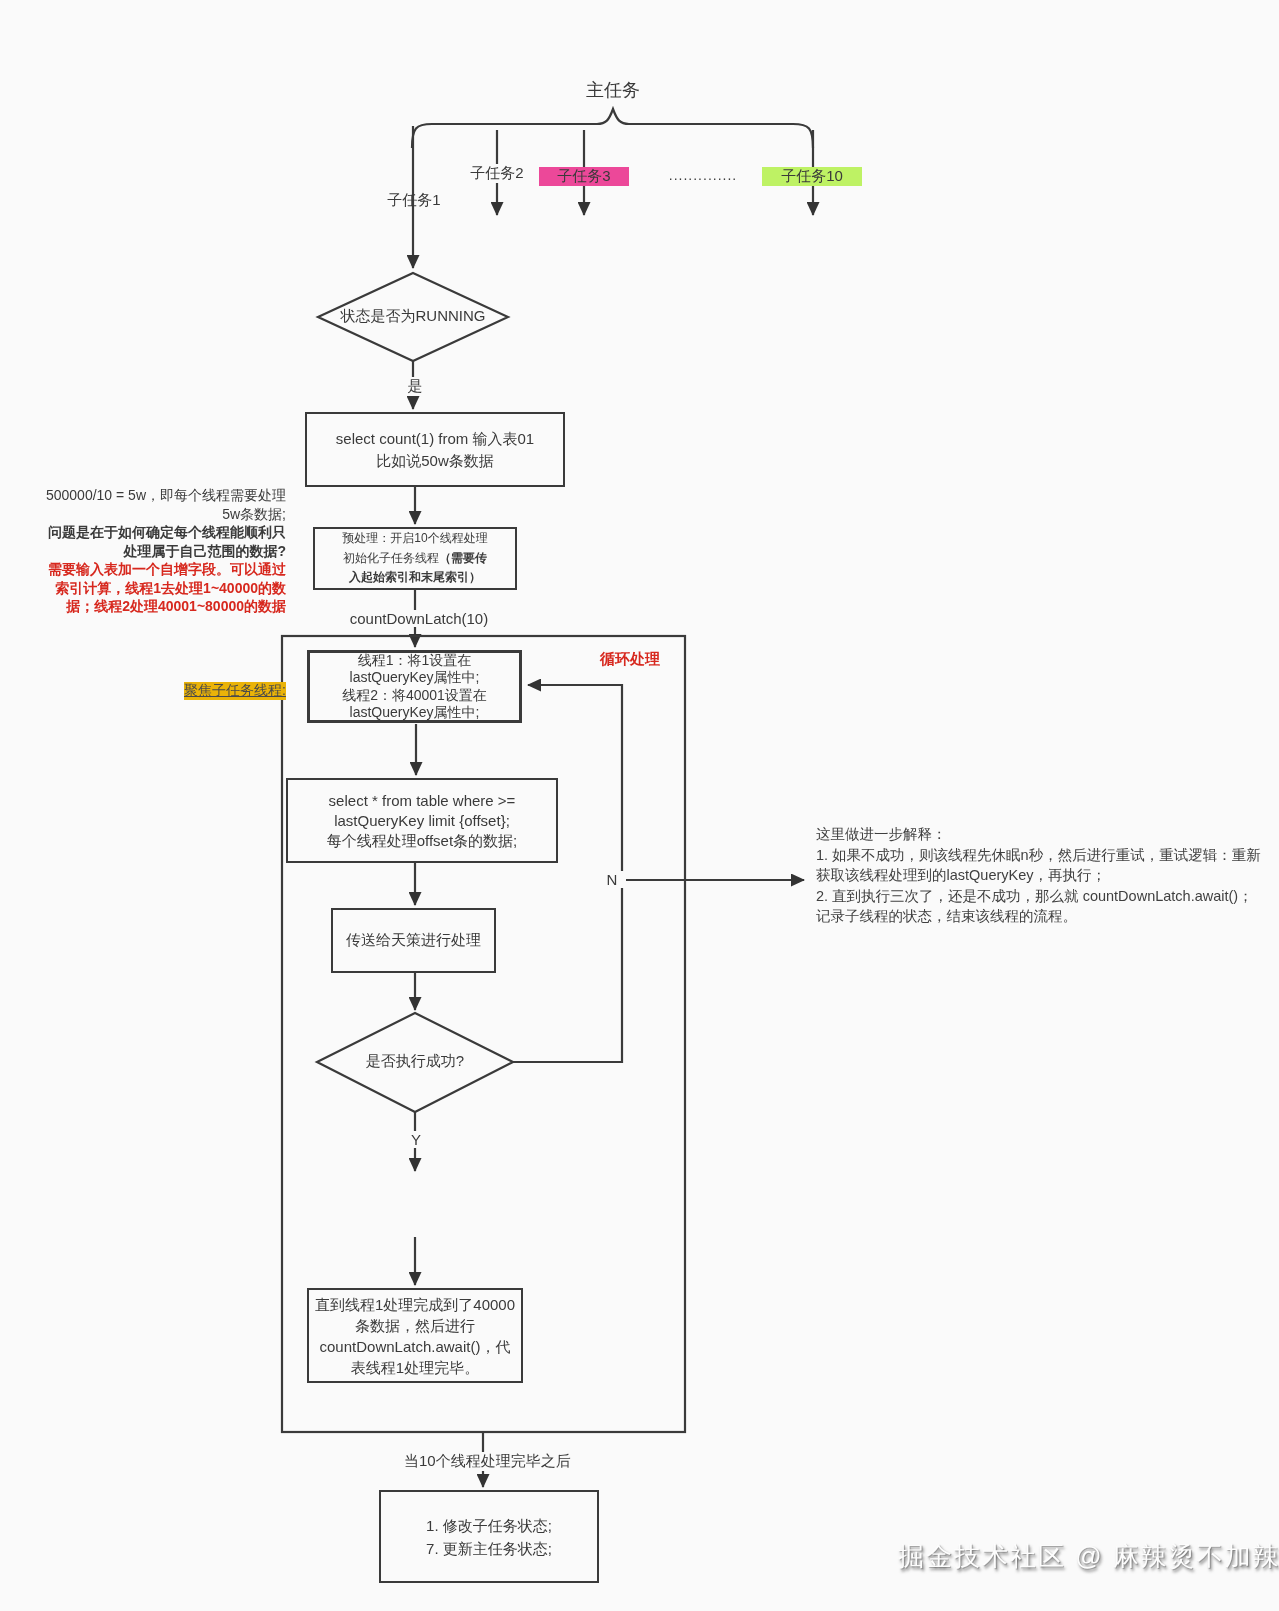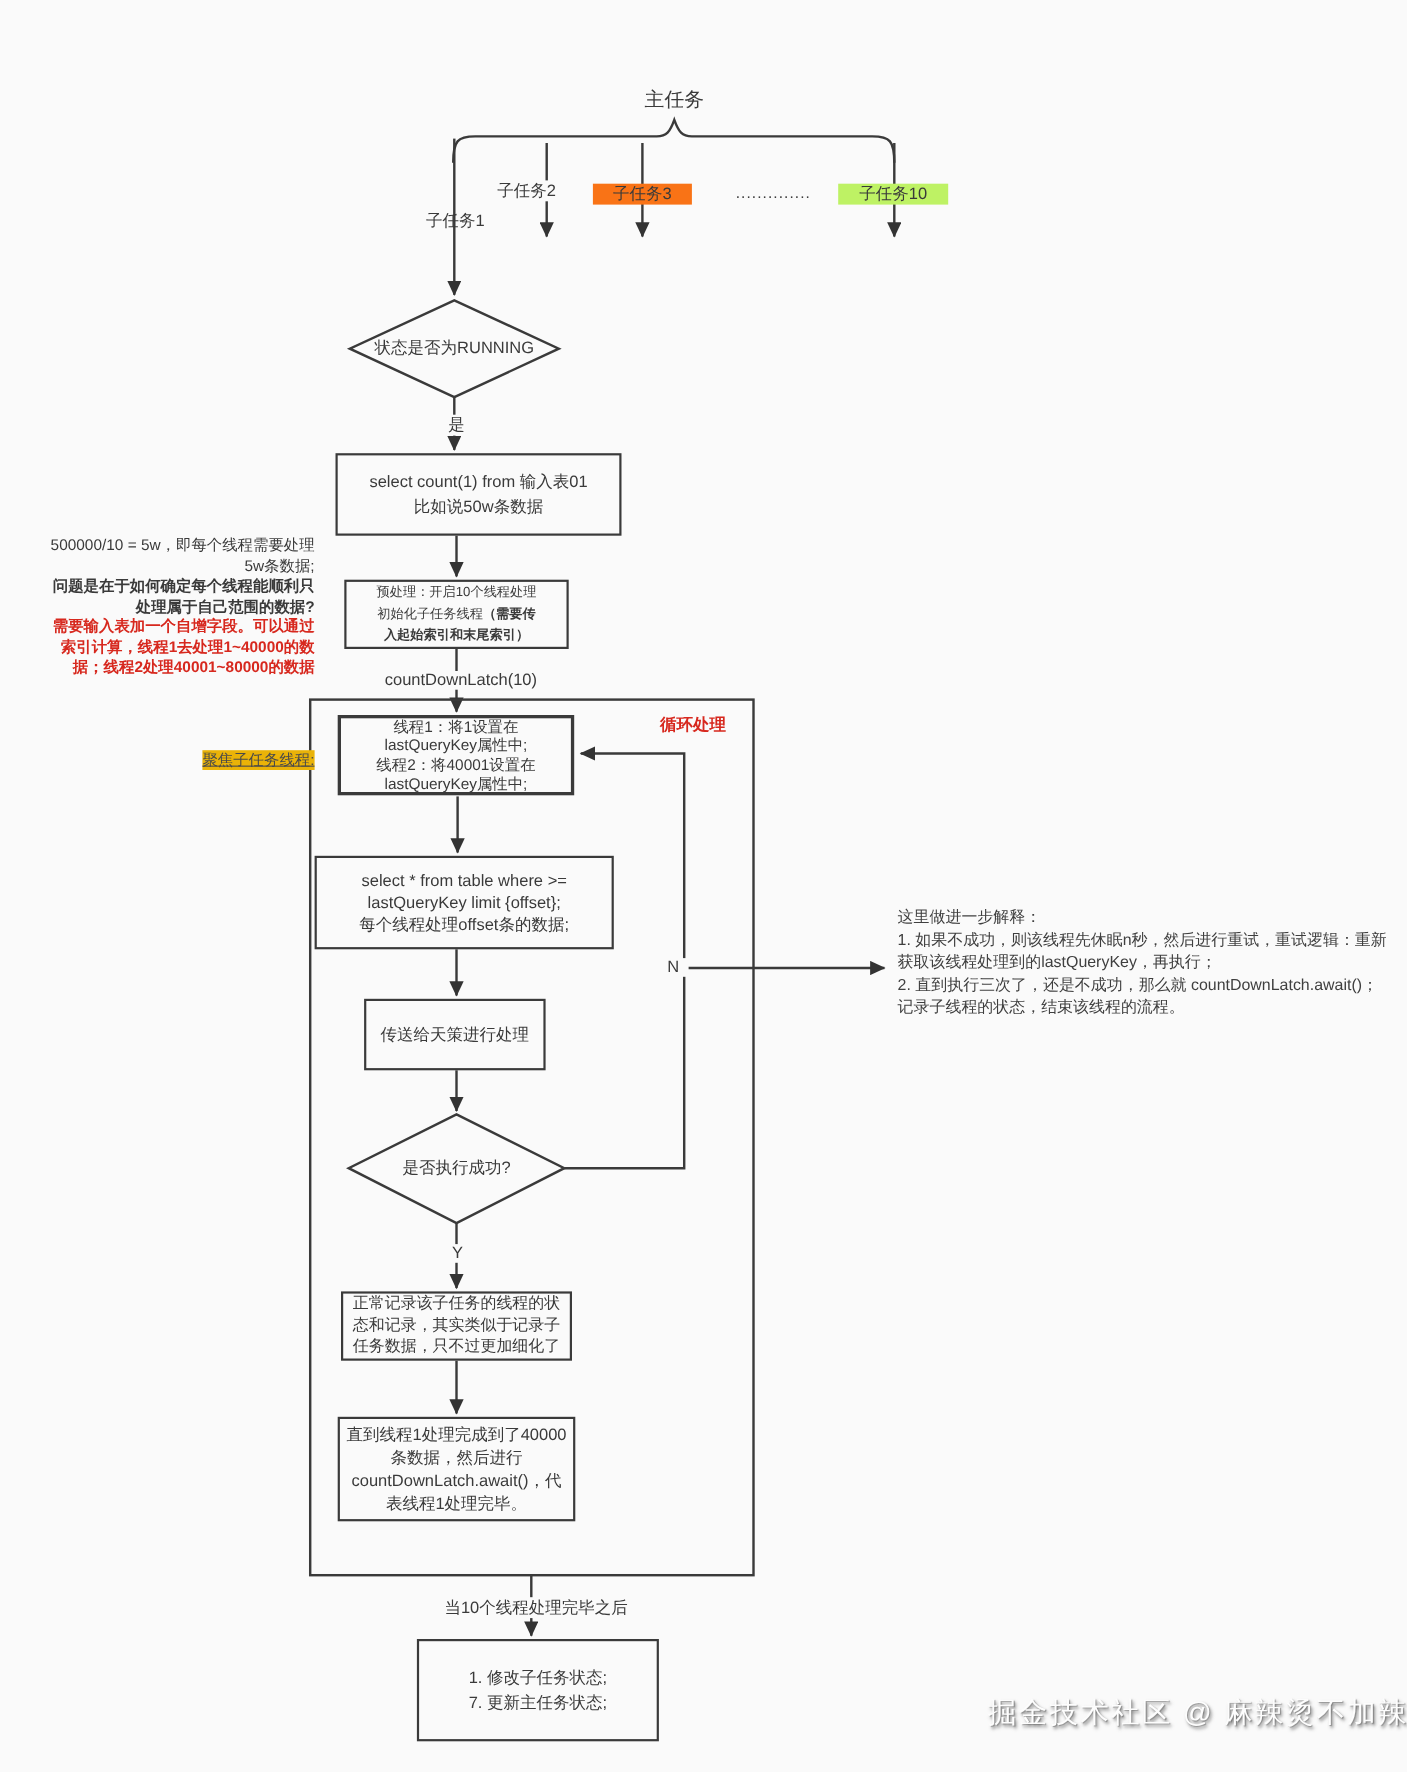--- a/index.html
+++ b/index.html
@@ -62,22 +62,22 @@
       <path d="M513,1062 L622,1062 L622,685 L528,685" marker-end="url(#arr)"></path>
 
       <path d="M622,880 L804,880" marker-end="url(#arr)"></path>
 
       <path d="M483,1432 L483,1487" marker-end="url(#arr)"></path>
     </g>
   </svg>
 
   <div class="lbl" style="left:563px;top:78px;width:100px;text-align:center;font-size:18px;">主任务</div>
   <div class="lbl" style="left:369px;top:191px;width:90px;text-align:center;font-size:15px;">子任务1</div>
-  <div class="lbl" style="left:452px;top:164px;width:90px;text-align:left;font-size:15px;background:#fafafa;">子任务2</div>
-  <div class="lbl" style="left:539px;top:167px;width:90px;text-align:center;font-size:15px;background:#f97316;">子任务3</div>
+  <div class="lbl" style="left:452px;top:164px;width:90px;text-align:center;font-size:15px;background:#fafafa;">子任务2</div>
+  <div class="lbl" style="left:539px;top:167px;width:90px;text-align:center;font-size:15px;background:#ec4899;">子任务3</div>
   <div class="lbl" style="left:658px;top:167px;width:90px;text-align:center;font-size:14px;letter-spacing:1px;">..............</div>
   <div class="lbl" style="left:762px;top:167px;width:100px;text-align:center;font-size:15px;background:#bef264;">子任务10</div>
 
   <div class="lbl" style="left:318px;top:307px;width:190px;text-align:center;font-size:15px;">状态是否为RUNNING</div>
   <div class="lbl bgpatch" style="left:398px;top:377px;width:26px;text-align:center;font-size:15px;">是</div>
 
   <div class="box" style="left:305px;top:412px;width:260px;height:75px;font-size:15px;line-height:22px;">
     <div>select count(1) from 输入表01</div>
     <div>比如说50w条数据</div>
   </div>
@@ -125,25 +125,20 @@
   <div class="lbl bgpatch" style="left:400px;top:1131px;width:24px;text-align:center;font-size:15px;">Y</div>
 
   <div class="notes" style="position:absolute;left:816px;top:824px;width:455px;text-align:left;font-size:14.5px;line-height:20.5px;color:#3f3f3f;">
     <div>这里做进一步解释：</div>
     <div>1. 如果不成功，则该线程先休眠n秒，然后进行重试，重试逻辑：重新</div>
     <div>获取该线程处理到的lastQueryKey，再执行；</div>
     <div>2. 直到执行三次了，还是不成功，那么就 countDownLatch.await()；</div>
     <div>记录子线程的状态，结束该线程的流程。</div>
   </div>
 
-  <div class="box" style="left:310px;top:1174px;width:210px;height:63px;font-size:14.5px;line-height:19.5px;">
-    <div>正常记录该子任务的线程的状</div>
-    <div>态和记录，其实类似于记录子</div>
-    <div>任务数据，只不过更加细化了</div>
-  </div>
 
   <div class="box" style="left:307px;top:1288px;width:216px;height:95px;font-size:15px;line-height:21px;">
     <div>直到线程1处理完成到了40000</div>
     <div>条数据，然后进行</div>
     <div>countDownLatch.await()，代</div>
     <div>表线程1处理完毕。</div>
   </div>
 
   <div class="lbl bgpatch" style="left:400px;top:1452px;width:166px;text-align:center;font-size:15px;">当10个线程处理完毕之后</div>
 

